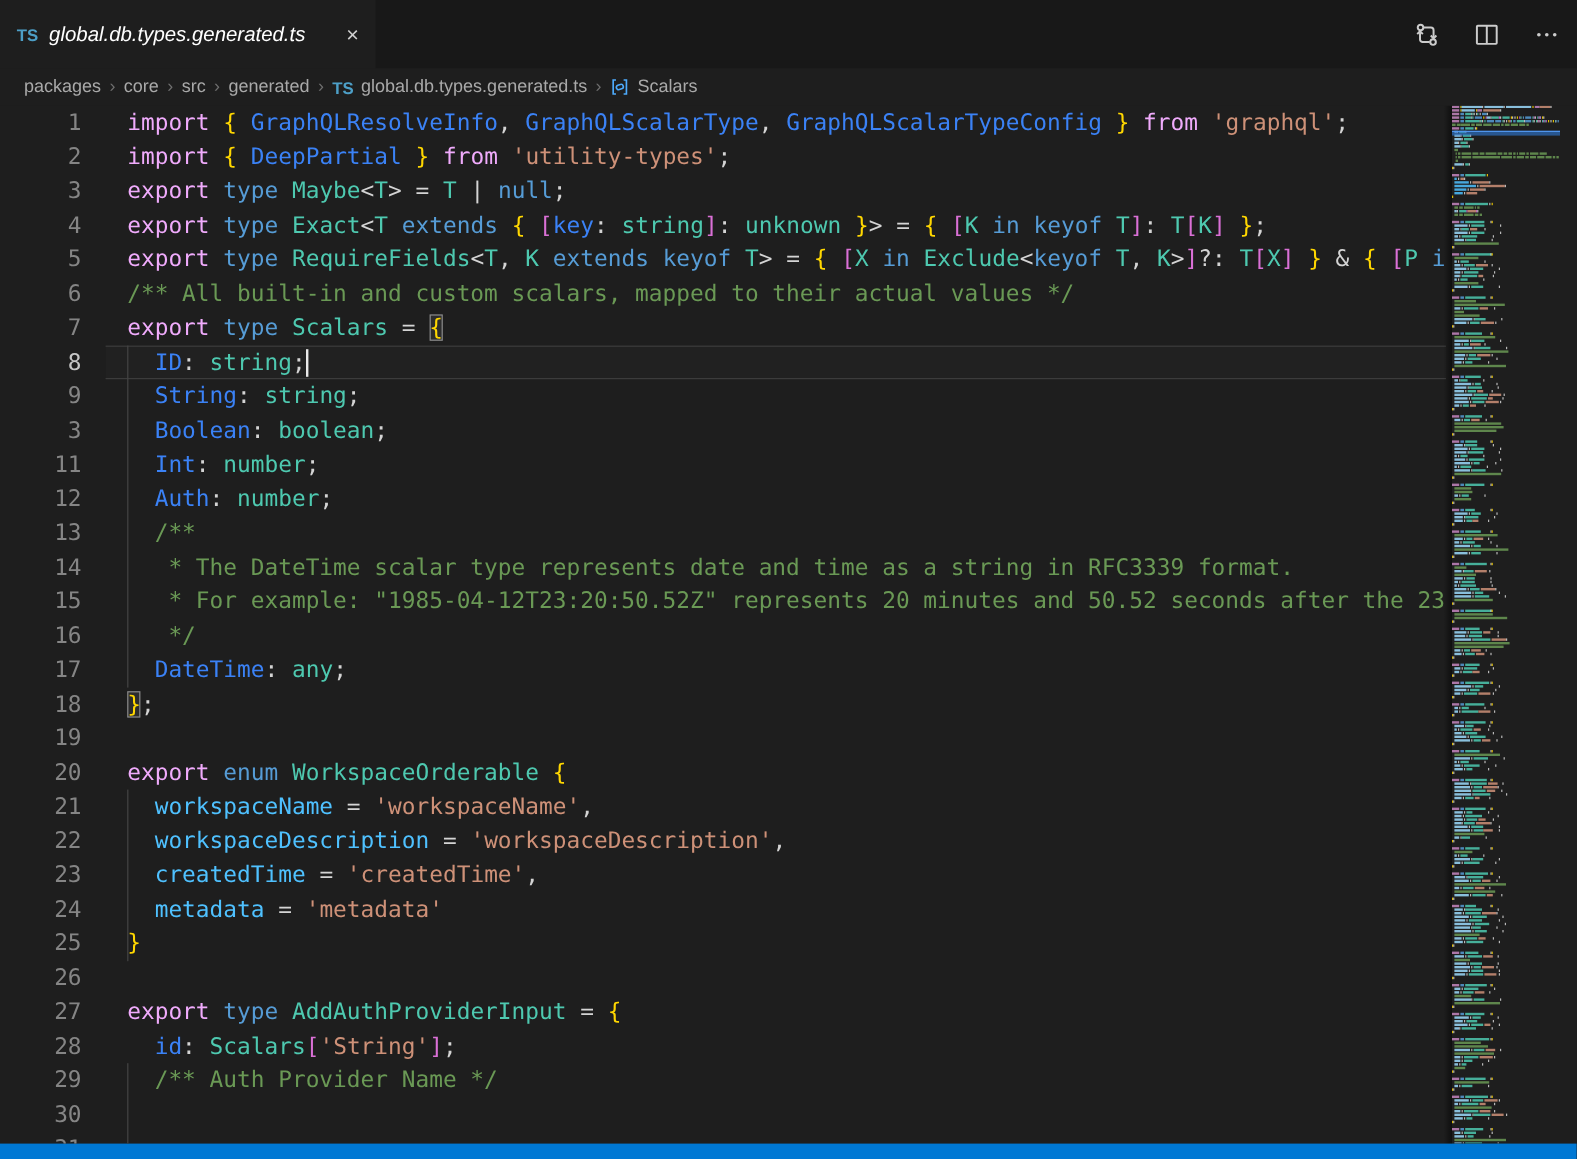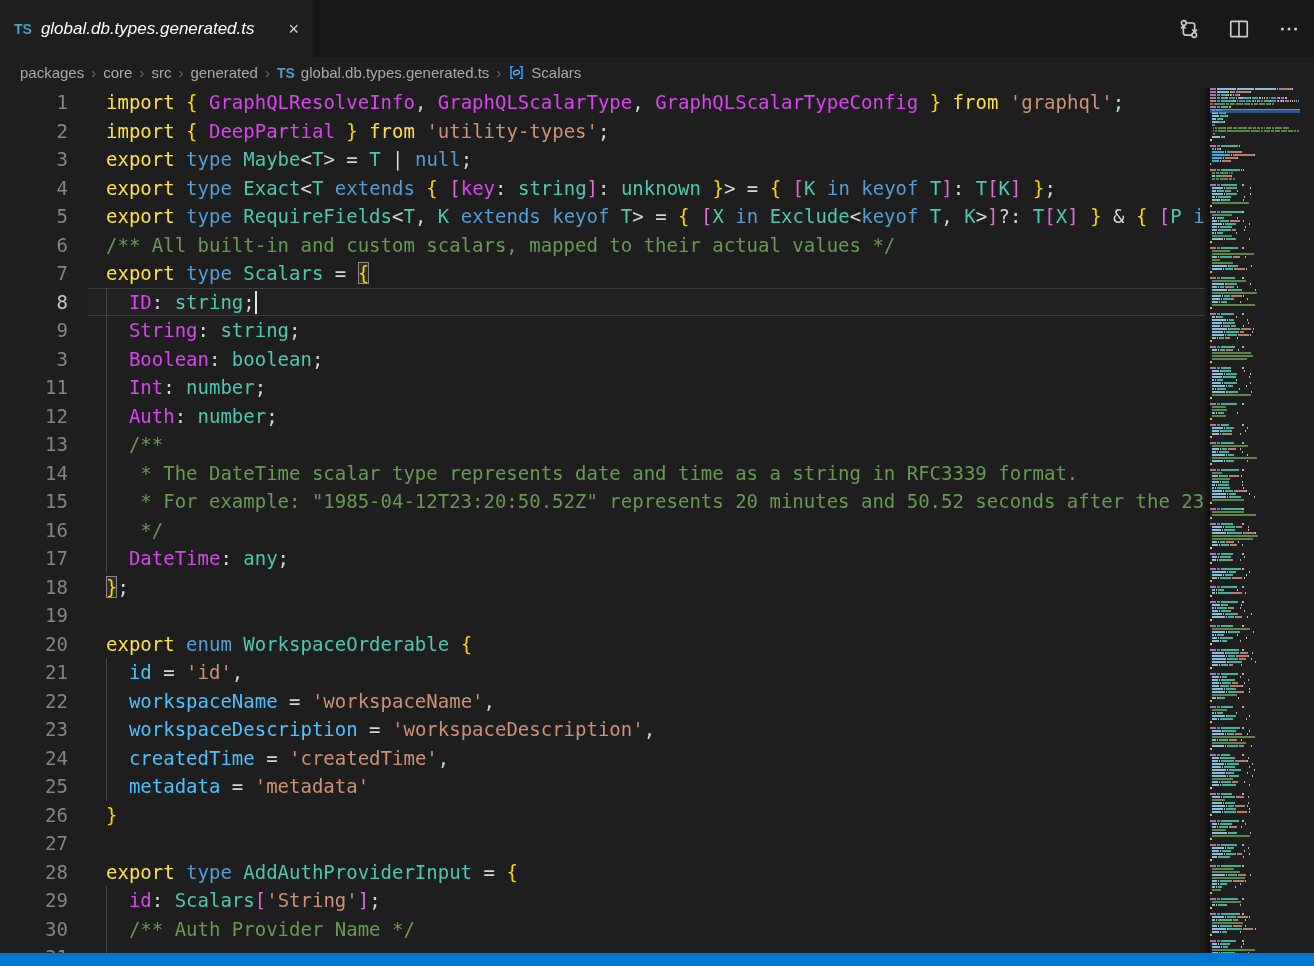--- a/index.html
+++ b/index.html
@@ -46,21 +46,21 @@
                   background:linear-gradient(to left,rgba(0,0,0,0.5),rgba(0,0,0,0));}
   #minimap{position:absolute;right:14px;top:0;width:90px;height:865px;overflow:hidden;z-index:5;cursor:pointer;}
   .mrow{height:3px;position:relative;}
   .mseg{position:absolute;top:0;height:2px;opacity:0.85;}
   #minimap-cursor{position:absolute;left:0;width:90px;height:4px;background:rgba(46,117,204,0.65);
                   border-top:1px solid rgba(83,155,245,0.9);box-sizing:border-box;z-index:6;}
 
   
   #statusbar{position:absolute;left:0;top:953px;width:1314px;height:13px;}
 </style>
-<style>.t-k1{color:#fde047;}.t-k2{color:#569CD6;}.t-ty{color:#4EC9B0;}.t-vr{color:#d946ef;}.t-en{color:#4FC1FF;}.t-st{color:#CE9178;}.t-co{color:#6A9955;}.t-pu{color:#D4D4D4;}.t-b1{color:#FFD700;}.t-b2{color:#DA70D6;}.t-b1m{color:#FFD700;}</style></head>
+<style>.t-k1{color:#f0abfc;}.t-k2{color:#569CD6;}.t-ty{color:#4EC9B0;}.t-vr{color:#3b82f6;}.t-en{color:#4FC1FF;}.t-st{color:#CE9178;}.t-co{color:#6A9955;}.t-pu{color:#D4D4D4;}.t-b1{color:#FFD700;}.t-b2{color:#DA70D6;}.t-b1m{color:#FFD700;}</style></head>
 <body style="background: rgb(30, 30, 30);">
 
 <div id="tabbar" style="background: rgb(24, 24, 24);">
   <div id="tab">
     <span class="ts-icon">TS</span>
     <span id="tab-label">global.db.types.generated.ts</span>
     <span id="tab-close">×</span>
   </div>
   <div id="tab-actions">
     <span class="action-icon">
@@ -166,21 +166,20 @@
       <div class="line"><span class="t-vr">  Int</span><span class="t-pu">:</span><span class="t-ty"> number</span><span class="t-pu">;</span></div>
       <div class="line"><span class="t-vr">  Auth</span><span class="t-pu">:</span><span class="t-ty"> number</span><span class="t-pu">;</span></div>
       <div class="line"><span class="t-co">  /**</span></div>
       <div class="line"><span class="t-co">   * The DateTime scalar type represents date and time as a string in RFC3339 format.</span></div>
       <div class="line"><span class="t-co">   * For example: "1985-04-12T23:20:50.52Z" represents 20 minutes and 50.52 seconds after the 23</span></div>
       <div class="line"><span class="t-co">   */</span></div>
       <div class="line"><span class="t-vr">  DateTime</span><span class="t-pu">:</span><span class="t-ty"> any</span><span class="t-pu">;</span></div>
       <div class="line"><span class="t-b1m">}</span><span class="t-pu">;</span></div>
       <div class="line"></div>
       <div class="line"><span class="t-k1">export</span><span class="t-k2"> enum</span><span class="t-ty"> WorkspaceOrderable</span><span class="t-pu"> </span><span class="t-b1">{</span></div>
-      <div class="line"><span class="t-en">  id</span><span class="t-pu"> =</span><span class="t-st"> 'id'</span><span class="t-pu">,</span></div>
       <div class="line"><span class="t-en">  workspaceName</span><span class="t-pu"> =</span><span class="t-st"> 'workspaceName'</span><span class="t-pu">,</span></div>
       <div class="line"><span class="t-en">  workspaceDescription</span><span class="t-pu"> =</span><span class="t-st"> 'workspaceDescription'</span><span class="t-pu">,</span></div>
       <div class="line"><span class="t-en">  createdTime</span><span class="t-pu"> =</span><span class="t-st"> 'createdTime'</span><span class="t-pu">,</span></div>
       <div class="line"><span class="t-en">  metadata</span><span class="t-pu"> =</span><span class="t-st"> 'metadata'</span></div>
       <div class="line"><span class="t-b1">}</span></div>
       <div class="line"></div>
       <div class="line"><span class="t-k1">export</span><span class="t-k2"> type</span><span class="t-ty"> AddAuthProviderInput</span><span class="t-pu"> =</span><span class="t-pu"> </span><span class="t-b1">{</span></div>
       <div class="line"><span class="t-vr">  id</span><span class="t-pu">:</span><span class="t-ty"> Scalars</span><span class="t-b2">[</span><span class="t-st">'String'</span><span class="t-b2">]</span><span class="t-pu">;</span></div>
       <div class="line"><span class="t-co">  /** Auth Provider Name */</span></div>
     </div>

